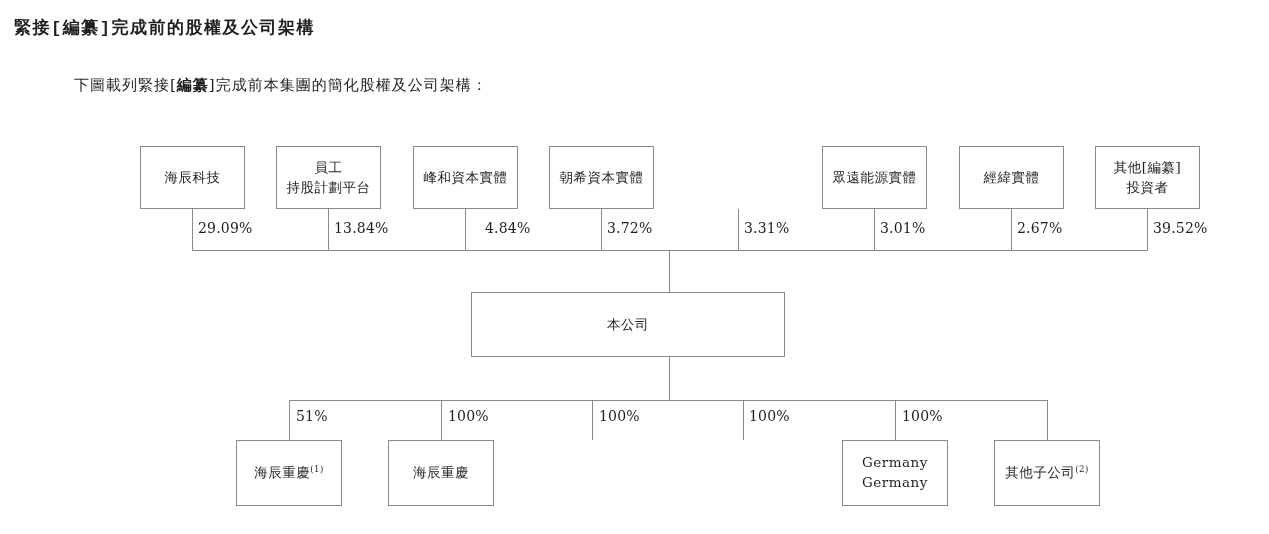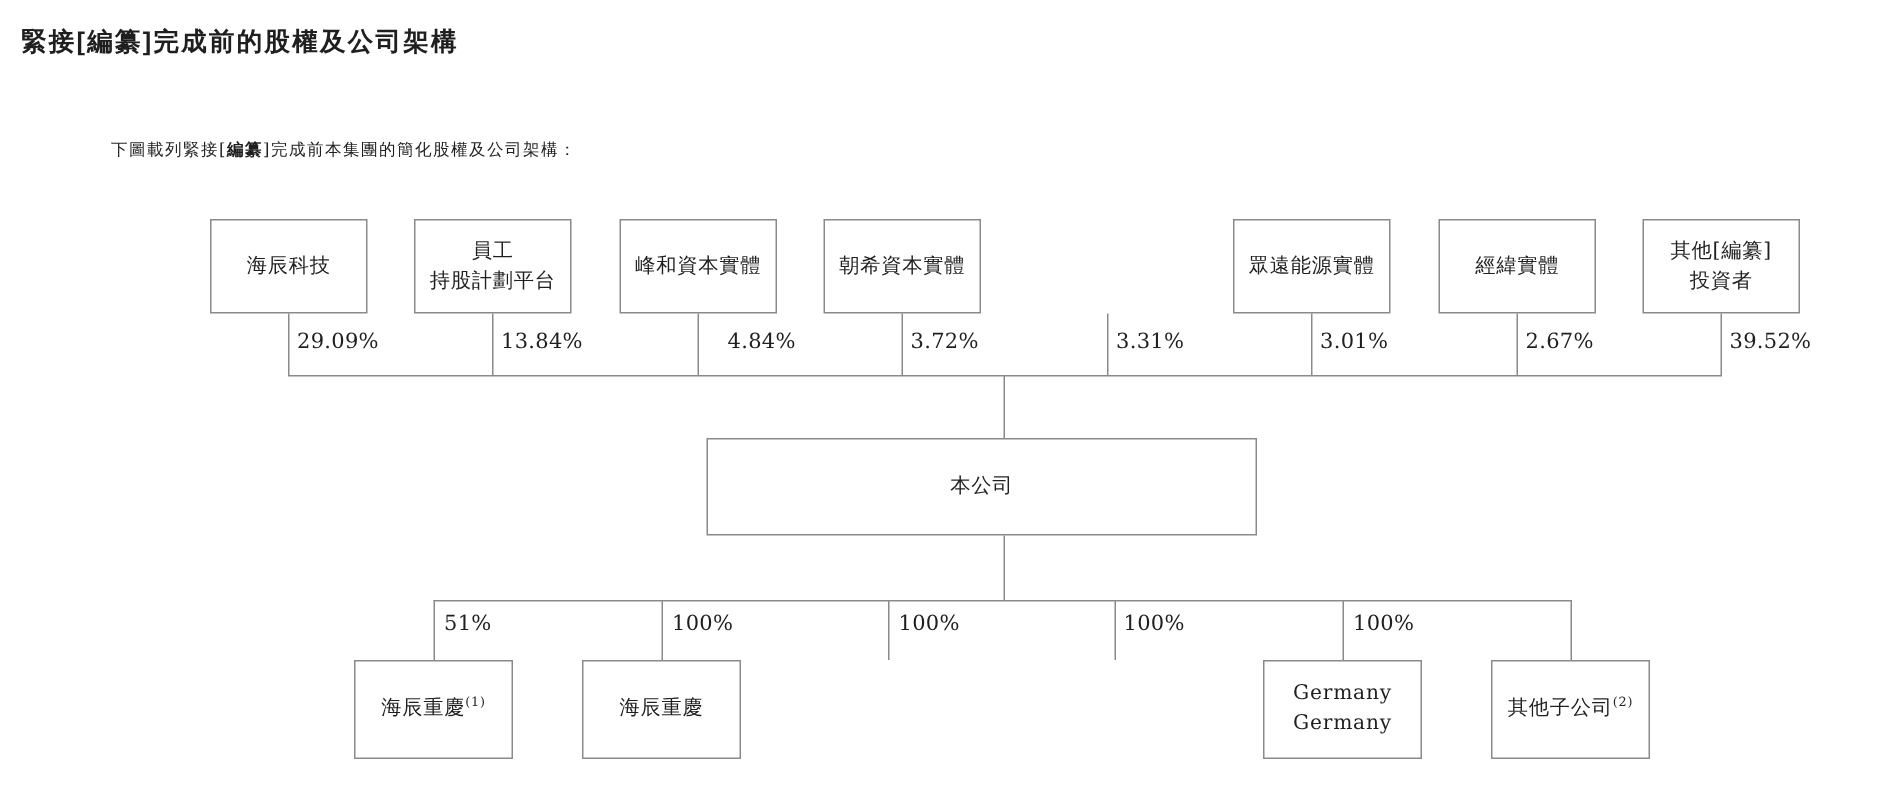--- a/index.html
+++ b/index.html
@@ -6,44 +6,44 @@
   .page{
     position:relative;
     width:1269px;height:534px;
     background:#ffffff;
     font-family:"DejaVu Serif","Liberation Serif",serif;
     color:#1f1f1f;
     overflow:hidden;
   }
   .title{
     position:absolute;left:14px;top:16px;
-    font-family:Liberation Sans, sans-serif;
+    font-family:Liberation Mono, monospace;
     font-size:17px;font-weight:700;letter-spacing:1.5px;
     white-space:nowrap;
   }
   .title .redact{font-weight:900;}
   .subtitle{
-    position:absolute;left:74px;top:92px;
-    font-size:11px;letter-spacing:1px;white-space:nowrap;
+    position:absolute;left:74px;top:76px;
+    font-size:15px;letter-spacing:1px;white-space:nowrap;
   }
   .subtitle .redact{font-weight:900;}
   .box{
     position:absolute;
     border:1px solid #8a8a8a;
     background:#ffffff;
     display:flex;flex-direction:column;
     align-items:center;justify-content:center;
     text-align:center;
     font-size:13.5px;line-height:1.45;
     letter-spacing:0.5px;
     box-sizing:border-box;
   }
   .box.top{top:146px;width:105px;height:63px;}
   .box.bottom{top:440px;width:106px;height:66px;}
-  .box.company{left:471px;top:292px;width:367px;height:65px;}
+  .box.company{left:471px;top:292px;width:314px;height:65px;}
   .vline{position:absolute;width:1px;background:#8a8a8a;}
   .hline{position:absolute;height:1px;background:#8a8a8a;}
   .pct{
     position:absolute;
     font-size:14px;letter-spacing:0.2px;
     white-space:nowrap;
   }
   .pct.toppct{top:220px;}
   .pct.botpct{top:408px;}
   sup{font-size:8.5px;vertical-align:super;line-height:0;}

